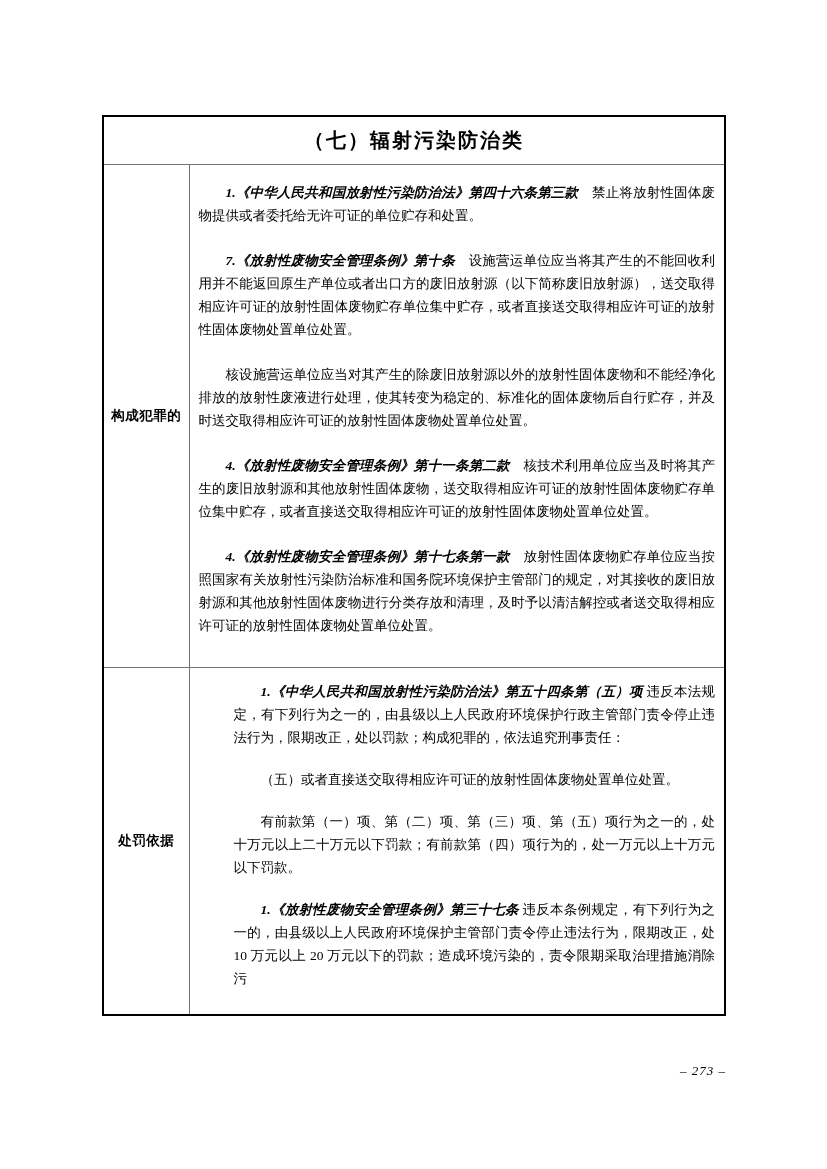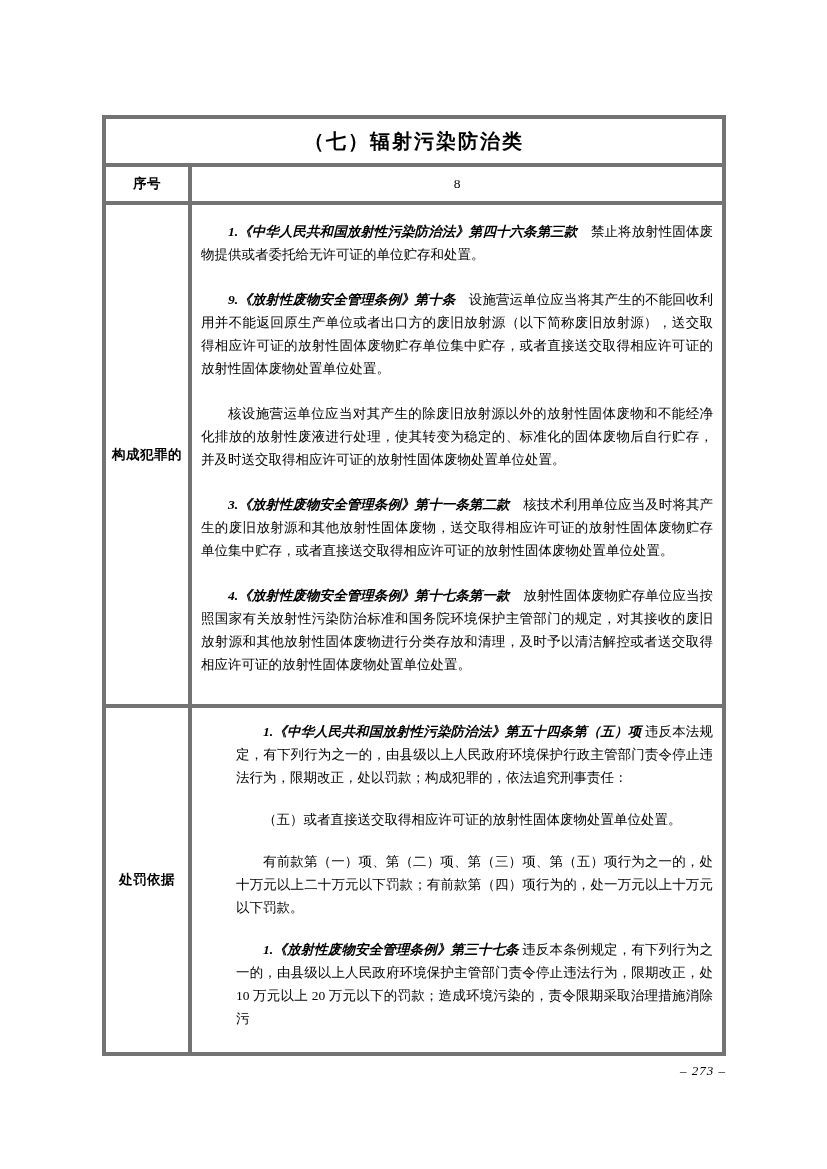--- a/index.html
+++ b/index.html
@@ -14,21 +14,21 @@
   }
   .doc-table {
     position: absolute;
     left: 102px;
     top: 115px;
     width: 624px;
     border-collapse: collapse;
     table-layout: fixed;
     border: 2px solid #000;
   }
-  .doc-table td { border: 4px solid #737373; vertical-align: middle; margin-left: 24px; }
+  .doc-table td { border: 1px solid #737373; vertical-align: middle; margin-left: 24px; }
   col.label-col { width: 86px; }
   .title-cell {
     height: 48px;
     text-align: center;
     font-weight: bold;
     font-size: 20px;
     letter-spacing: 2px;
   }
   .label-cell {
     text-align: center;
@@ -71,33 +71,29 @@
   <colgroup>
     <col class="label-col">
     <col>
   </colgroup>
 
   <tbody>
       <tr>
     <td colspan="2" class="title-cell">（七）辐射污染防治类</td>
   </tr>
 
-  <tr class="serial-row">
-    <td class="label-cell">序号</td>
-    <td class="content-cell serial-value">8</td>
-  </tr>
 
 
   <tr>
     <td class="label-cell">构成犯罪的</td>
     <td class="content-cell para-cell clauses-cell">
       <p class="para"><span class="lead">1.《中华人民共和国放射性污染防治法》第四十六条第三款</span><span>　禁止将放射性固体废物提供或者委托给无许可证的单位贮存和处置。</span></p>
-      <p class="para"><span class="lead">9.《放射性废物安全管理条例》第十条</span><span>　设施营运单位应当将其产生的不能回收利用并不能返回原生产单位或者出口方的废旧放射源（以下简称废旧放射源），送交取得相应许可证的放射性固体废物贮存单位集中贮存，或者直接送交取得相应许可证的放射性固体废物处置单位处置。</span></p>
+      <p class="para"><span class="lead">7.《放射性废物安全管理条例》第十条</span><span>　设施营运单位应当将其产生的不能回收利用并不能返回原生产单位或者出口方的废旧放射源（以下简称废旧放射源），送交取得相应许可证的放射性固体废物贮存单位集中贮存，或者直接送交取得相应许可证的放射性固体废物处置单位处置。</span></p>
       <p class="para"><span class="lead"></span><span>核设施营运单位应当对其产生的除废旧放射源以外的放射性固体废物和不能经净化排放的放射性废液进行处理，使其转变为稳定的、标准化的固体废物后自行贮存，并及时送交取得相应许可证的放射性固体废物处置单位处置。</span></p>
-      <p class="para"><span class="lead">3.《放射性废物安全管理条例》第十一条第二款</span><span>　核技术利用单位应当及时将其产生的废旧放射源和其他放射性固体废物，送交取得相应许可证的放射性固体废物贮存单位集中贮存，或者直接送交取得相应许可证的放射性固体废物处置单位处置。</span></p>
+      <p class="para"><span class="lead">4.《放射性废物安全管理条例》第十一条第二款</span><span>　核技术利用单位应当及时将其产生的废旧放射源和其他放射性固体废物，送交取得相应许可证的放射性固体废物贮存单位集中贮存，或者直接送交取得相应许可证的放射性固体废物处置单位处置。</span></p>
       <p class="para"><span class="lead">4.《放射性废物安全管理条例》第十七条第一款</span><span>　放射性固体废物贮存单位应当按照国家有关放射性污染防治标准和国务院环境保护主管部门的规定，对其接收的废旧放射源和其他放射性固体废物进行分类存放和清理，及时予以清洁解控或者送交取得相应许可证的放射性固体废物处置单位处置。</span></p>
     </td>
   </tr>
 
   <tr>
     <td class="label-cell">处罚依据</td>
     <td class="content-cell para-cell penalty-cell">
       <p class="para"><span class="lead">1.《中华人民共和国放射性污染防治法》第五十四条第（五）项</span><span> 违反本法规定，有下列行为之一的，由县级以上人民政府环境保护行政主管部门责令停止违法行为，限期改正，处以罚款；构成犯罪的，依法追究刑事责任：</span></p>
       <p class="para"><span class="lead"></span><span>（五）或者直接送交取得相应许可证的放射性固体废物处置单位处置。</span></p>
       <p class="para"><span class="lead"></span><span>有前款第（一）项、第（二）项、第（三）项、第（五）项行为之一的，处十万元以上二十万元以下罚款；有前款第（四）项行为的，处一万元以上十万元以下罚款。</span></p>

